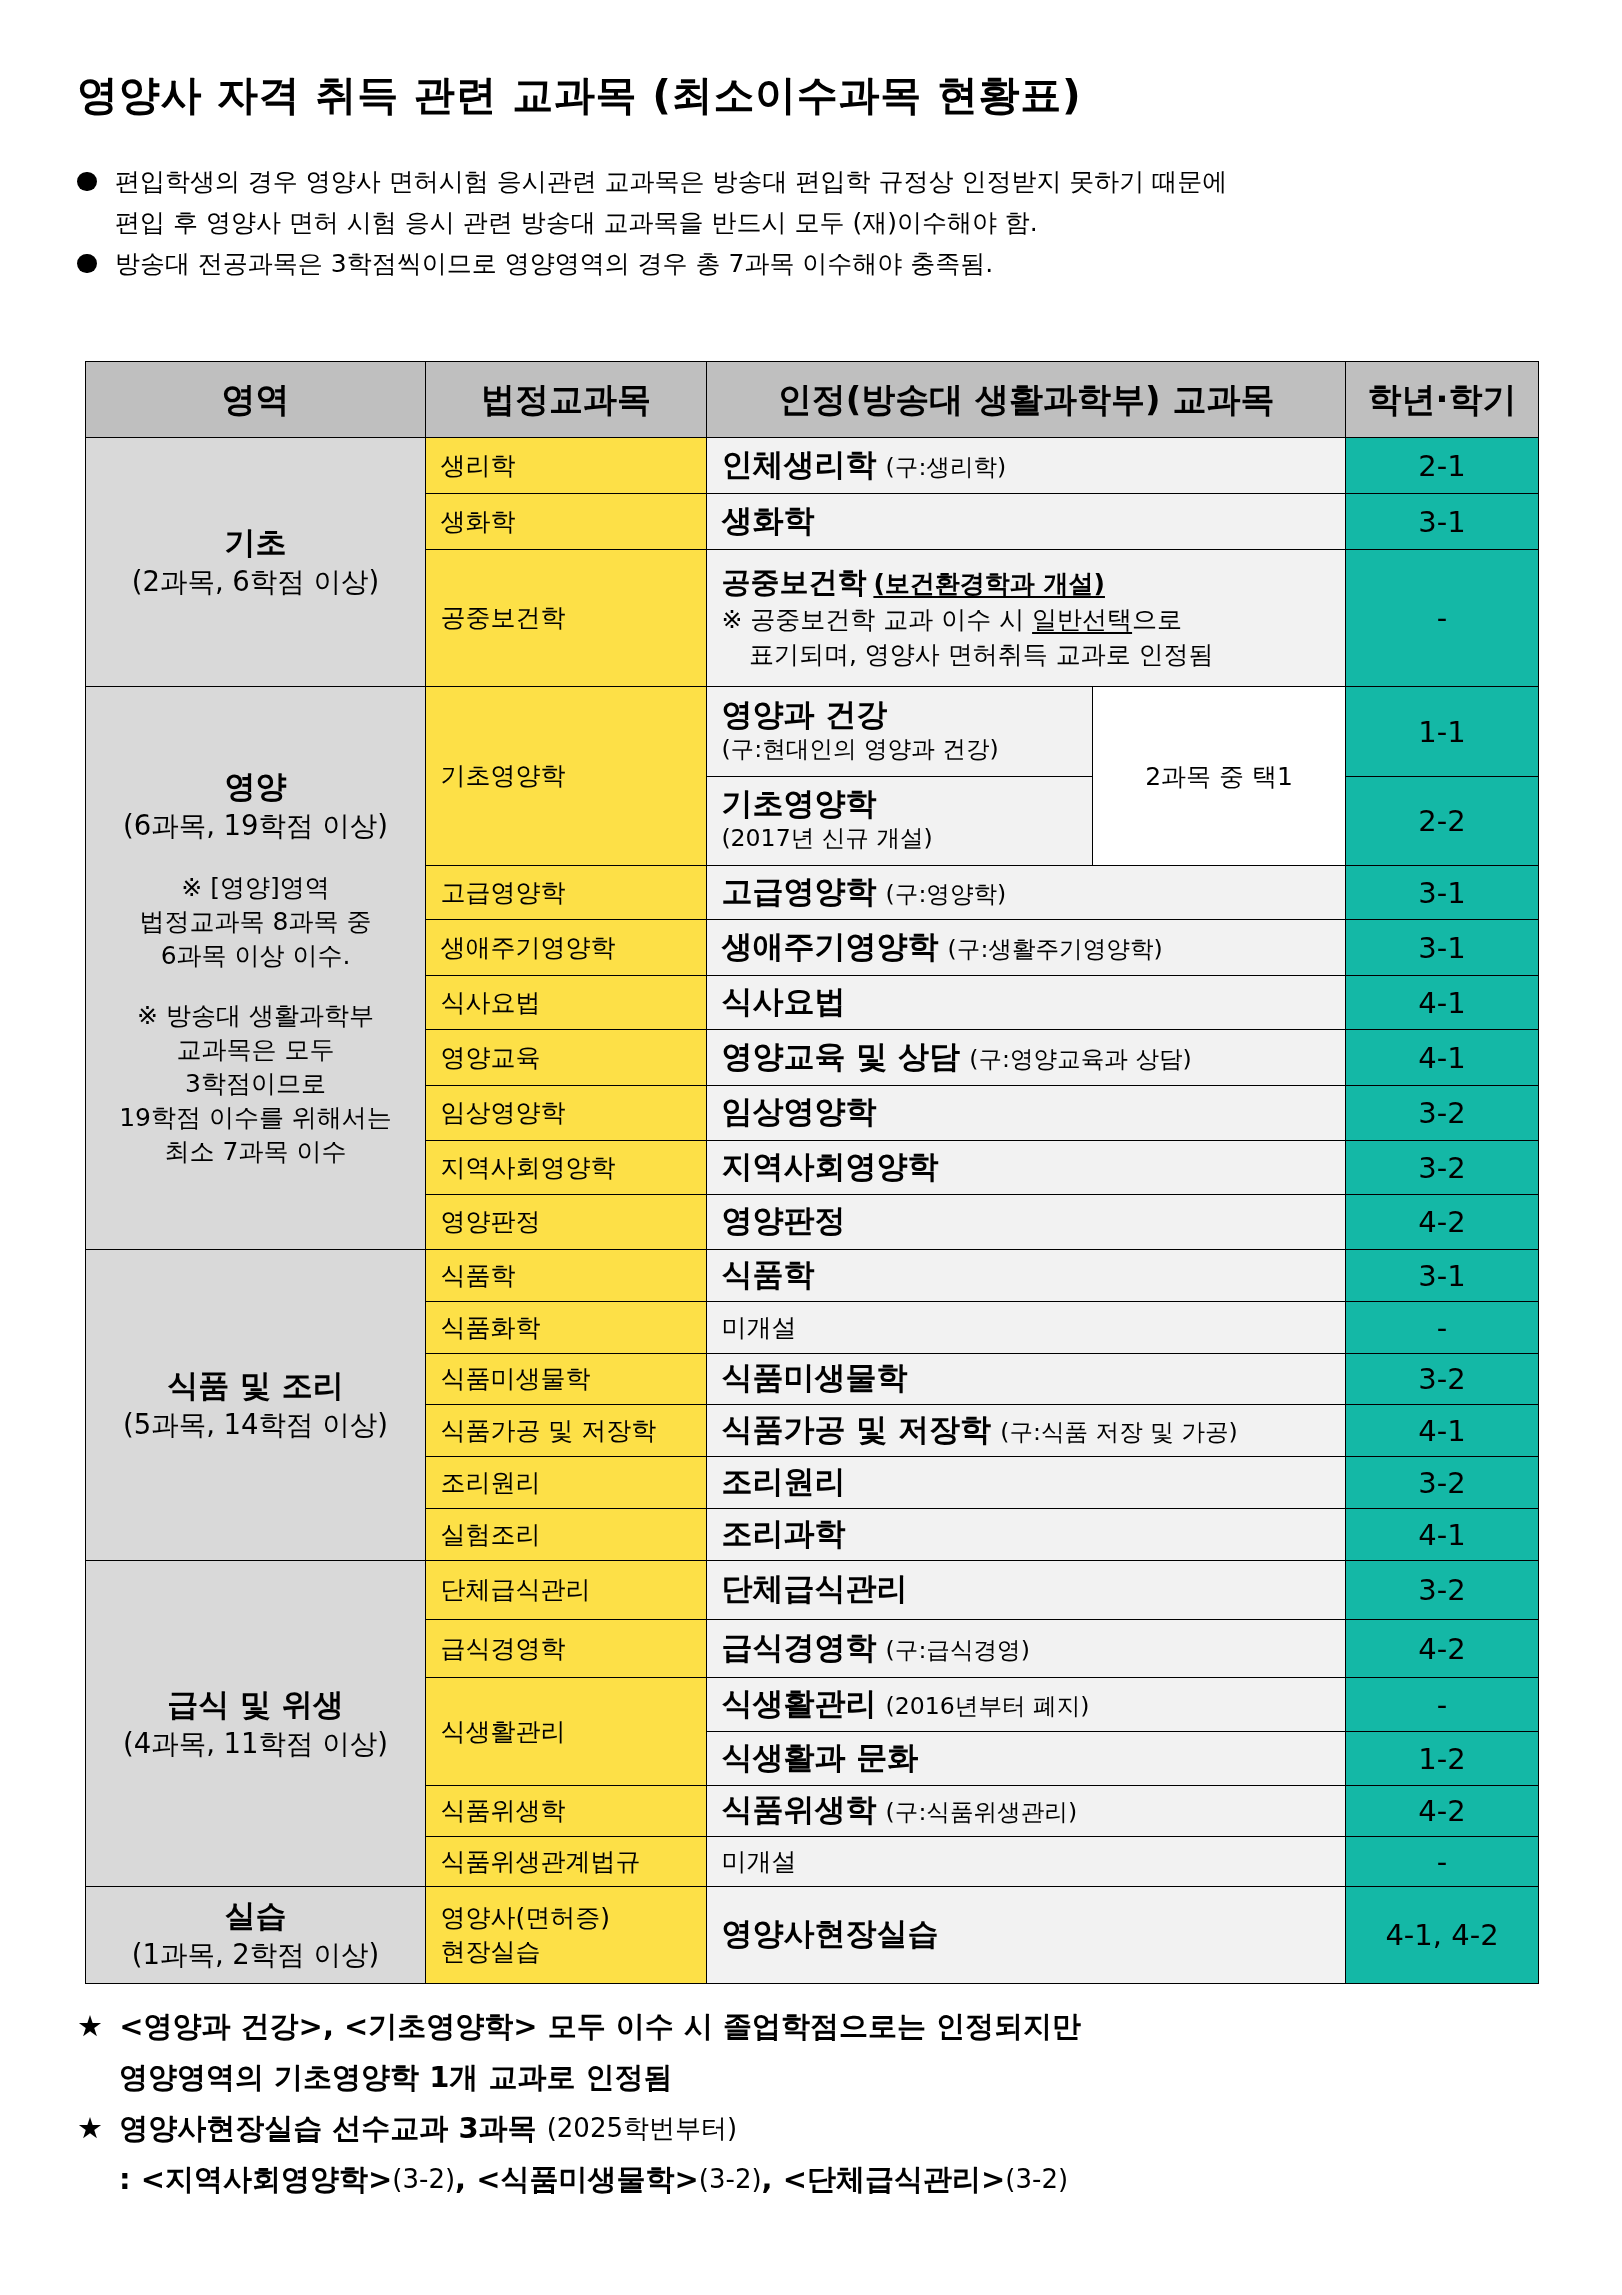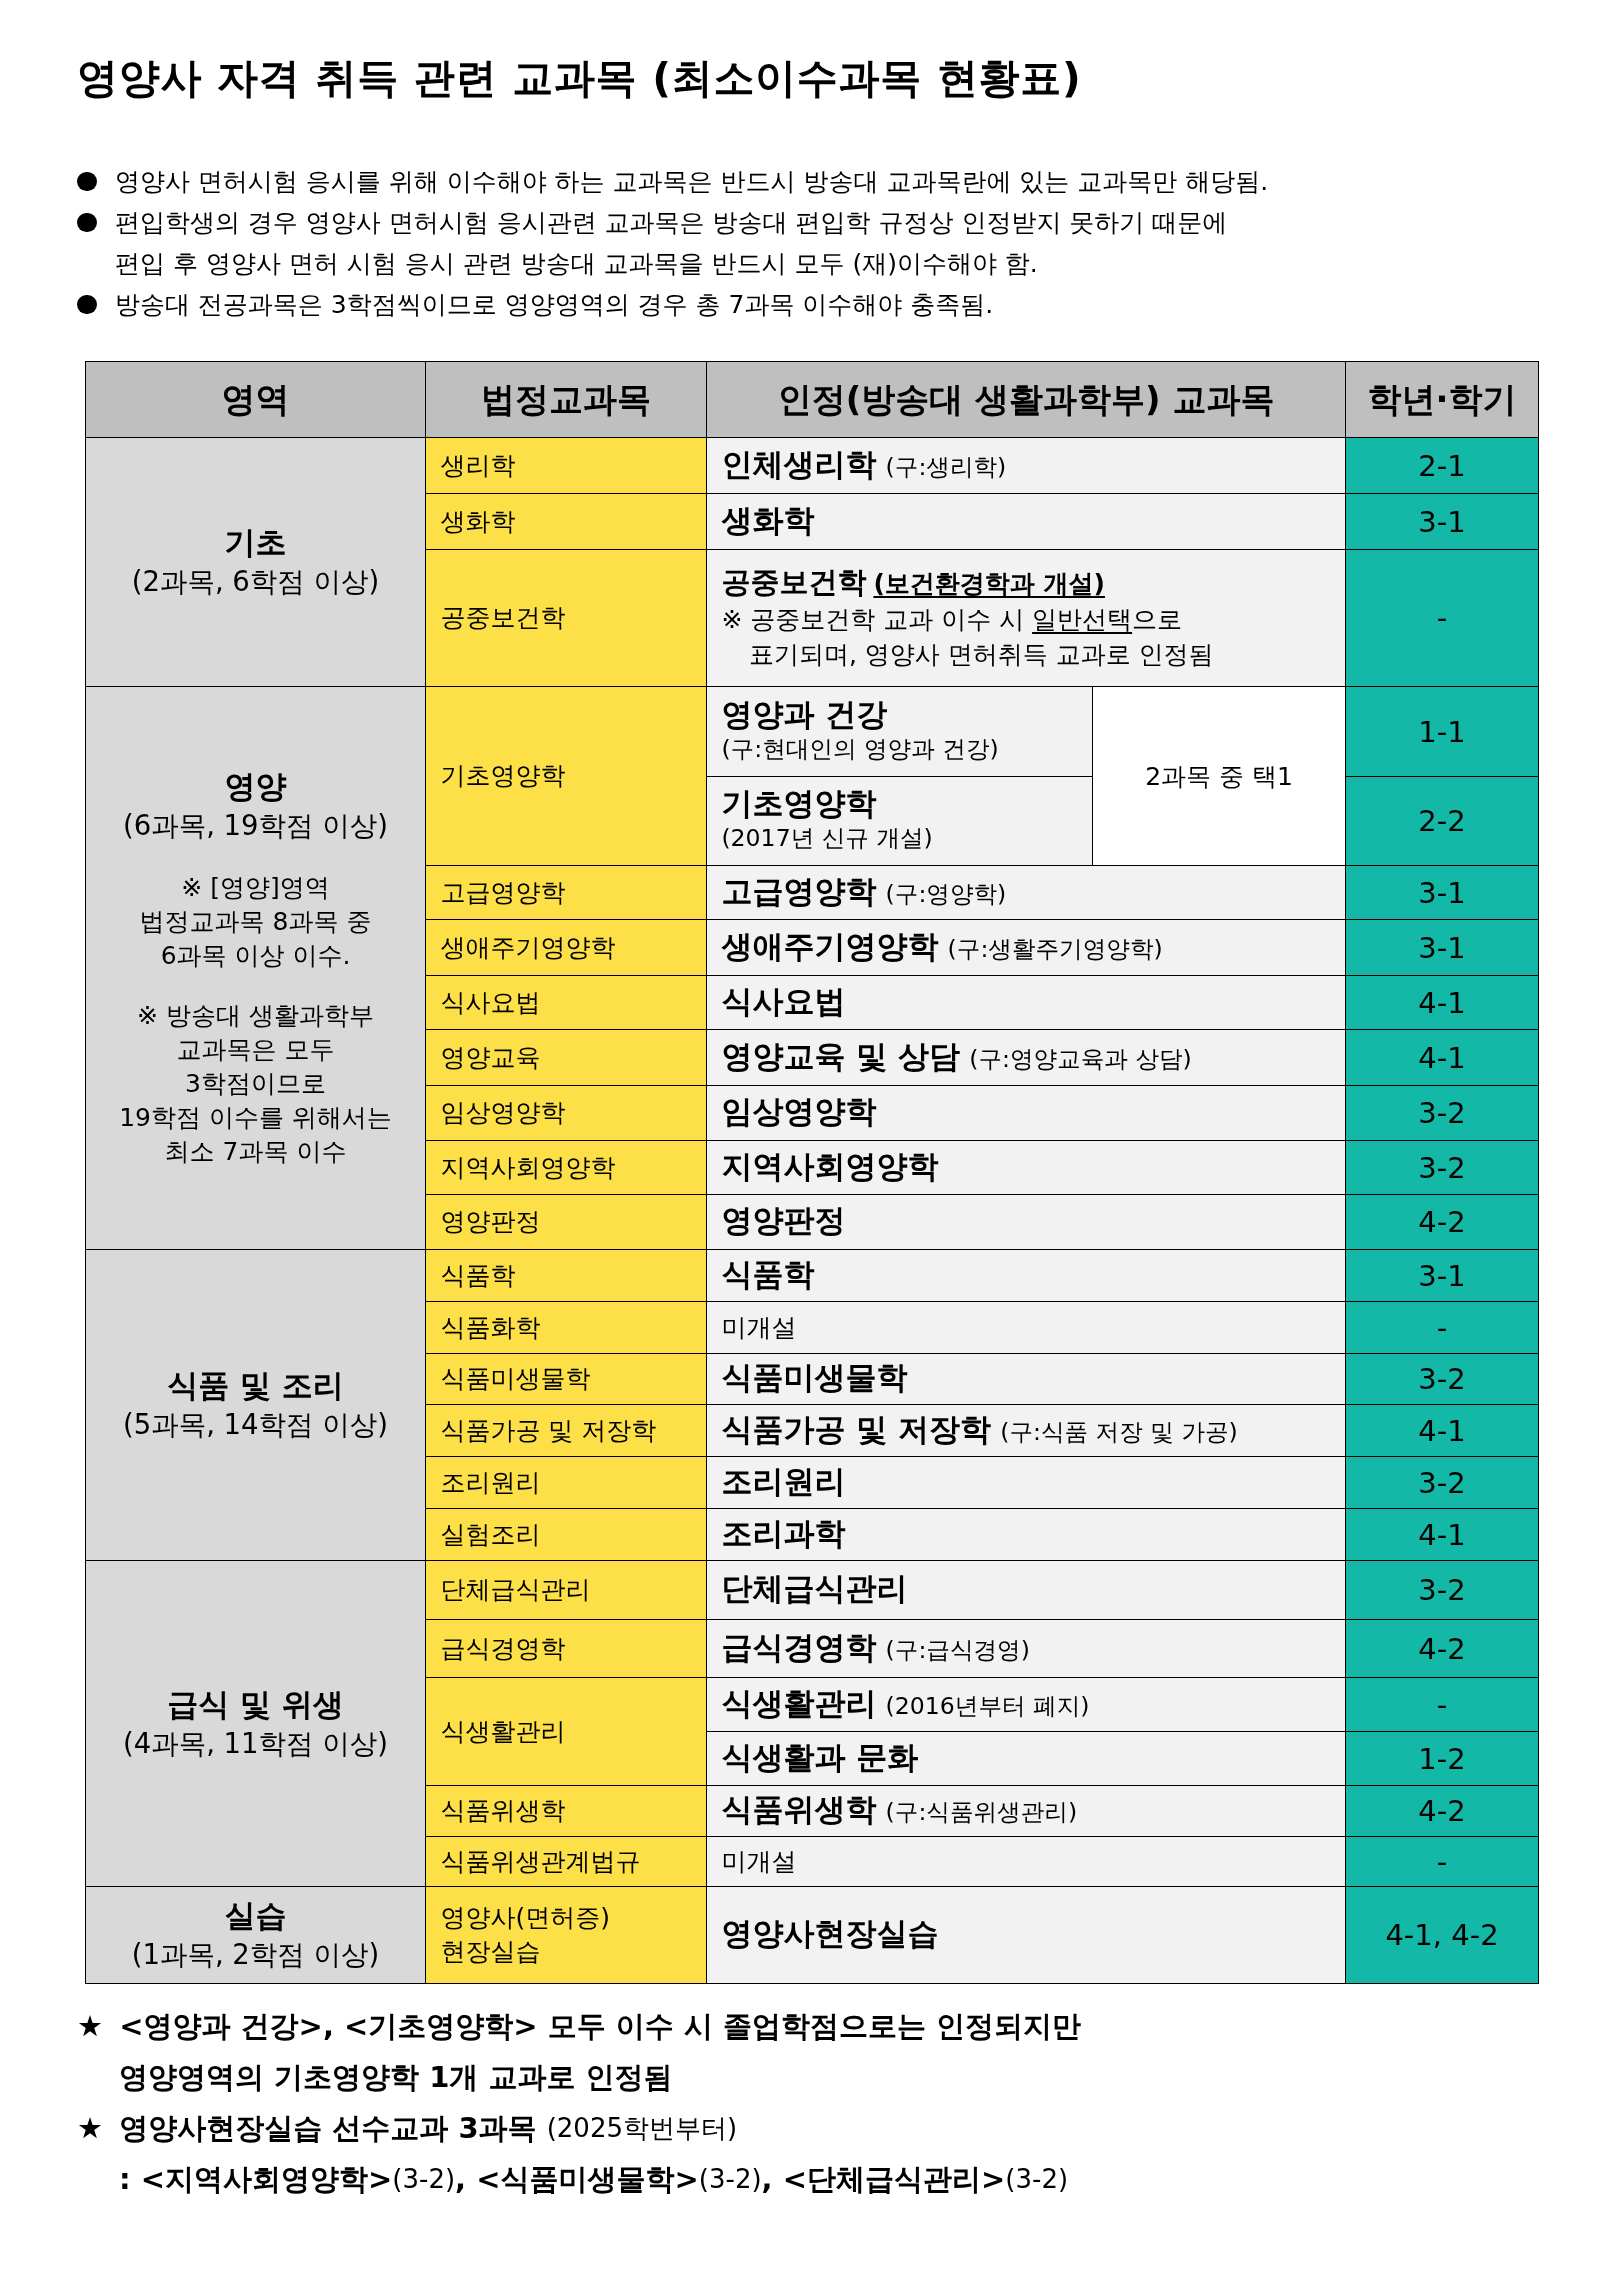--- a/index.html
+++ b/index.html
@@ -1,21 +1,21 @@
 <!DOCTYPE html>
 <html style="font-size:10.5px"><head>
 <meta charset="utf-8">
 <style>
   html, body { margin: 0; padding: 0; background: #ffffff; }
   body {
     width: 1623px; height: 2295px; position: relative; overflow: hidden;
     font-family: "DejaVu Sans", "Liberation Sans", sans-serif; color: #000;
   }
   .title {
-    position: absolute; left: 77px; top: 51px;
+    position: absolute; left: 77px; top: 68px;
     font-size: 41px; font-weight: bold; letter-spacing: 0.7px; white-space: nowrap;
   }
   .bullets { position: absolute; left: 77px; top: 161px; font-size: 25px; line-height: 41px; }
   .bullet-line { white-space: nowrap; display: flex; align-items: center; }
   .bullet-dot {
     display: inline-block; width: 19.6px; height: 19.6px; border-radius: 50%;
     background: #000; margin-right: 18.3px; flex: none;
   }
   .bullet-indent { padding-left: 38px; align-items: flex-end; }
 
@@ -54,24 +54,20 @@
   .normal { font-weight: normal; font-size: 26px; }
 </style>
 </head>
 <body>
 
 <div class="title">영양사 자격 취득 관련 교과목 (최소이수과목 현황표)</div>
 
 <div class="bullets">
   <div class="bullet-line">
     <span class="bullet-dot"></span>
-    <span>영양사 면허시험 응시를 위해 이수해야 하는 교과목은 반드시 방송대 교과목란에 있는 교과목만 해당됨.</span>
-  </div>
-  <div class="bullet-line">
-    <span class="bullet-dot"></span>
     <span>편입학생의 경우 영양사 면허시험 응시관련 교과목은 방송대 편입학 규정상 인정받지 못하기 때문에</span>
   </div>
   <div class="bullet-line bullet-indent">
     <span>편입 후 영양사 면허 시험 응시 관련 방송대 교과목을 반드시 모두 (재)이수해야 함.</span>
   </div>
   <div class="bullet-line">
     <span class="bullet-dot"></span>
     <span>방송대 전공과목은 3학점씩이므로 영양영역의 경우 총 7과목 이수해야 충족됨.</span>
   </div>
 </div>

